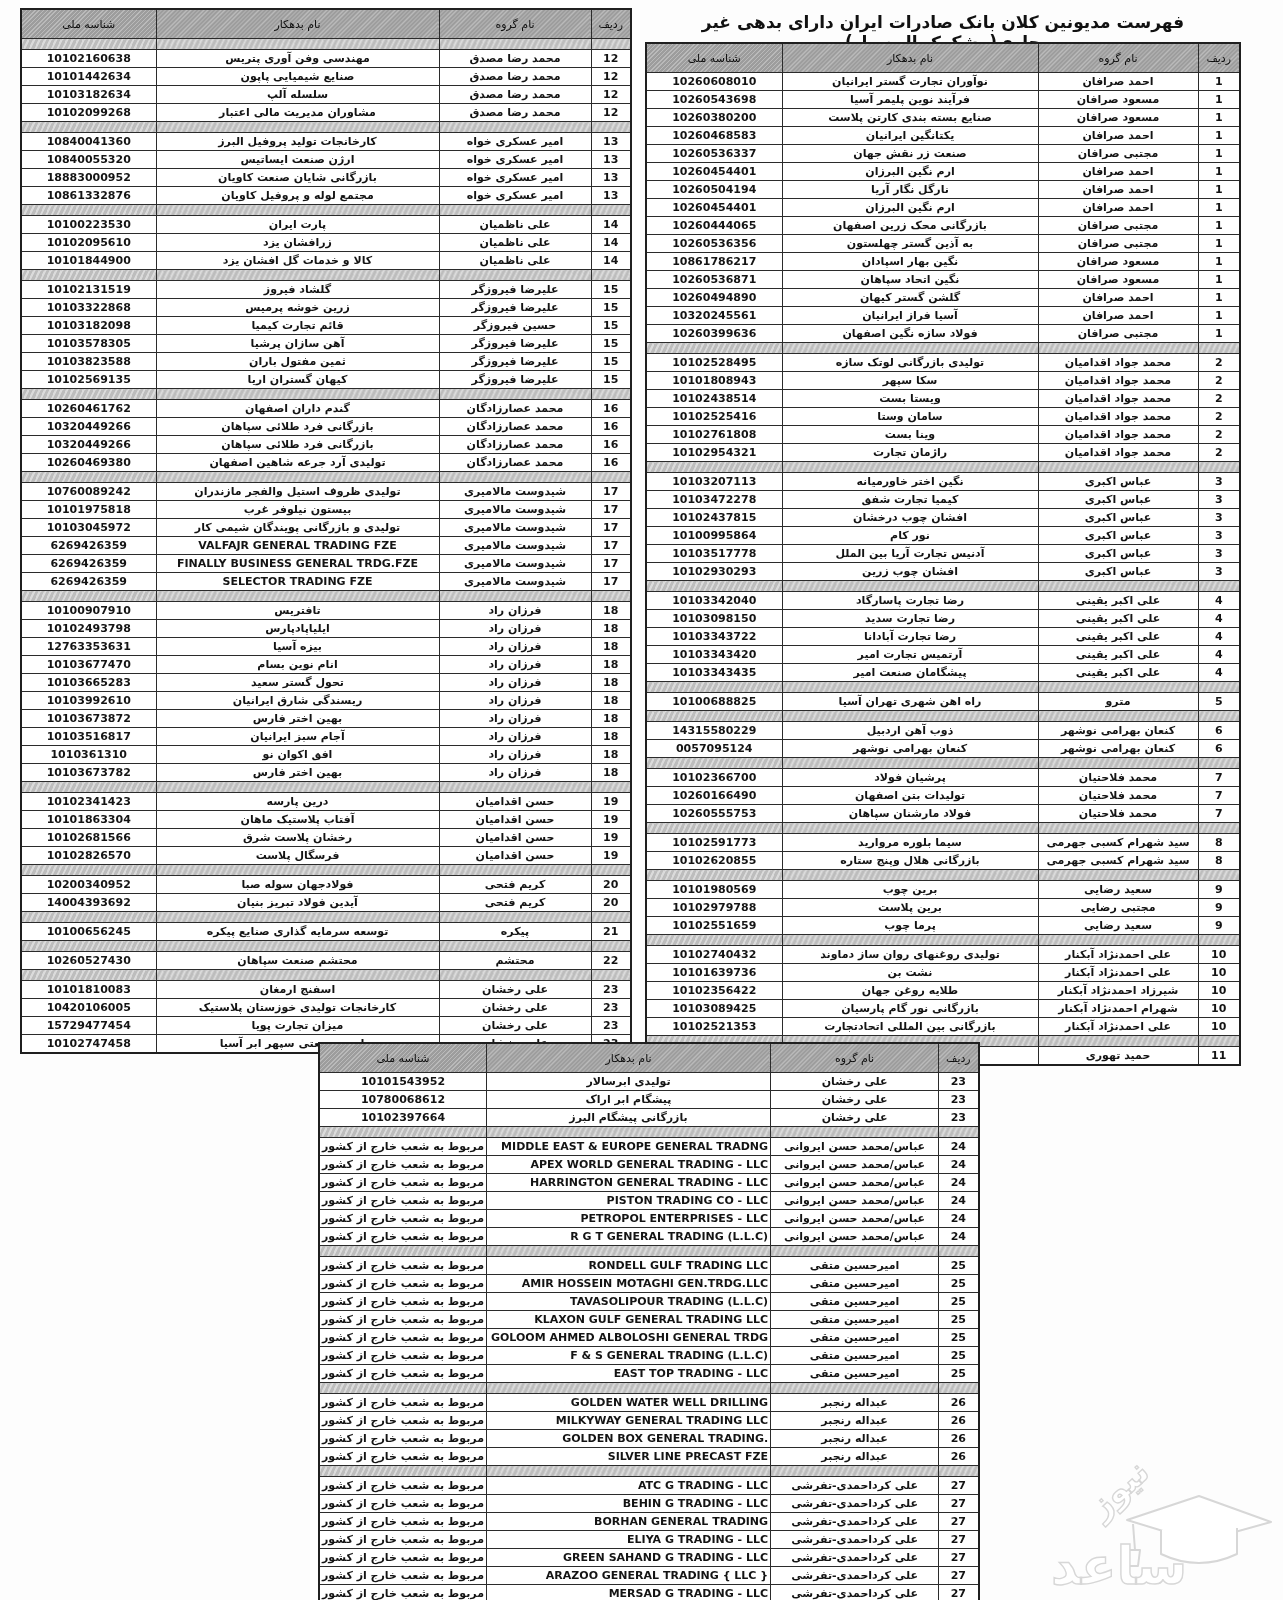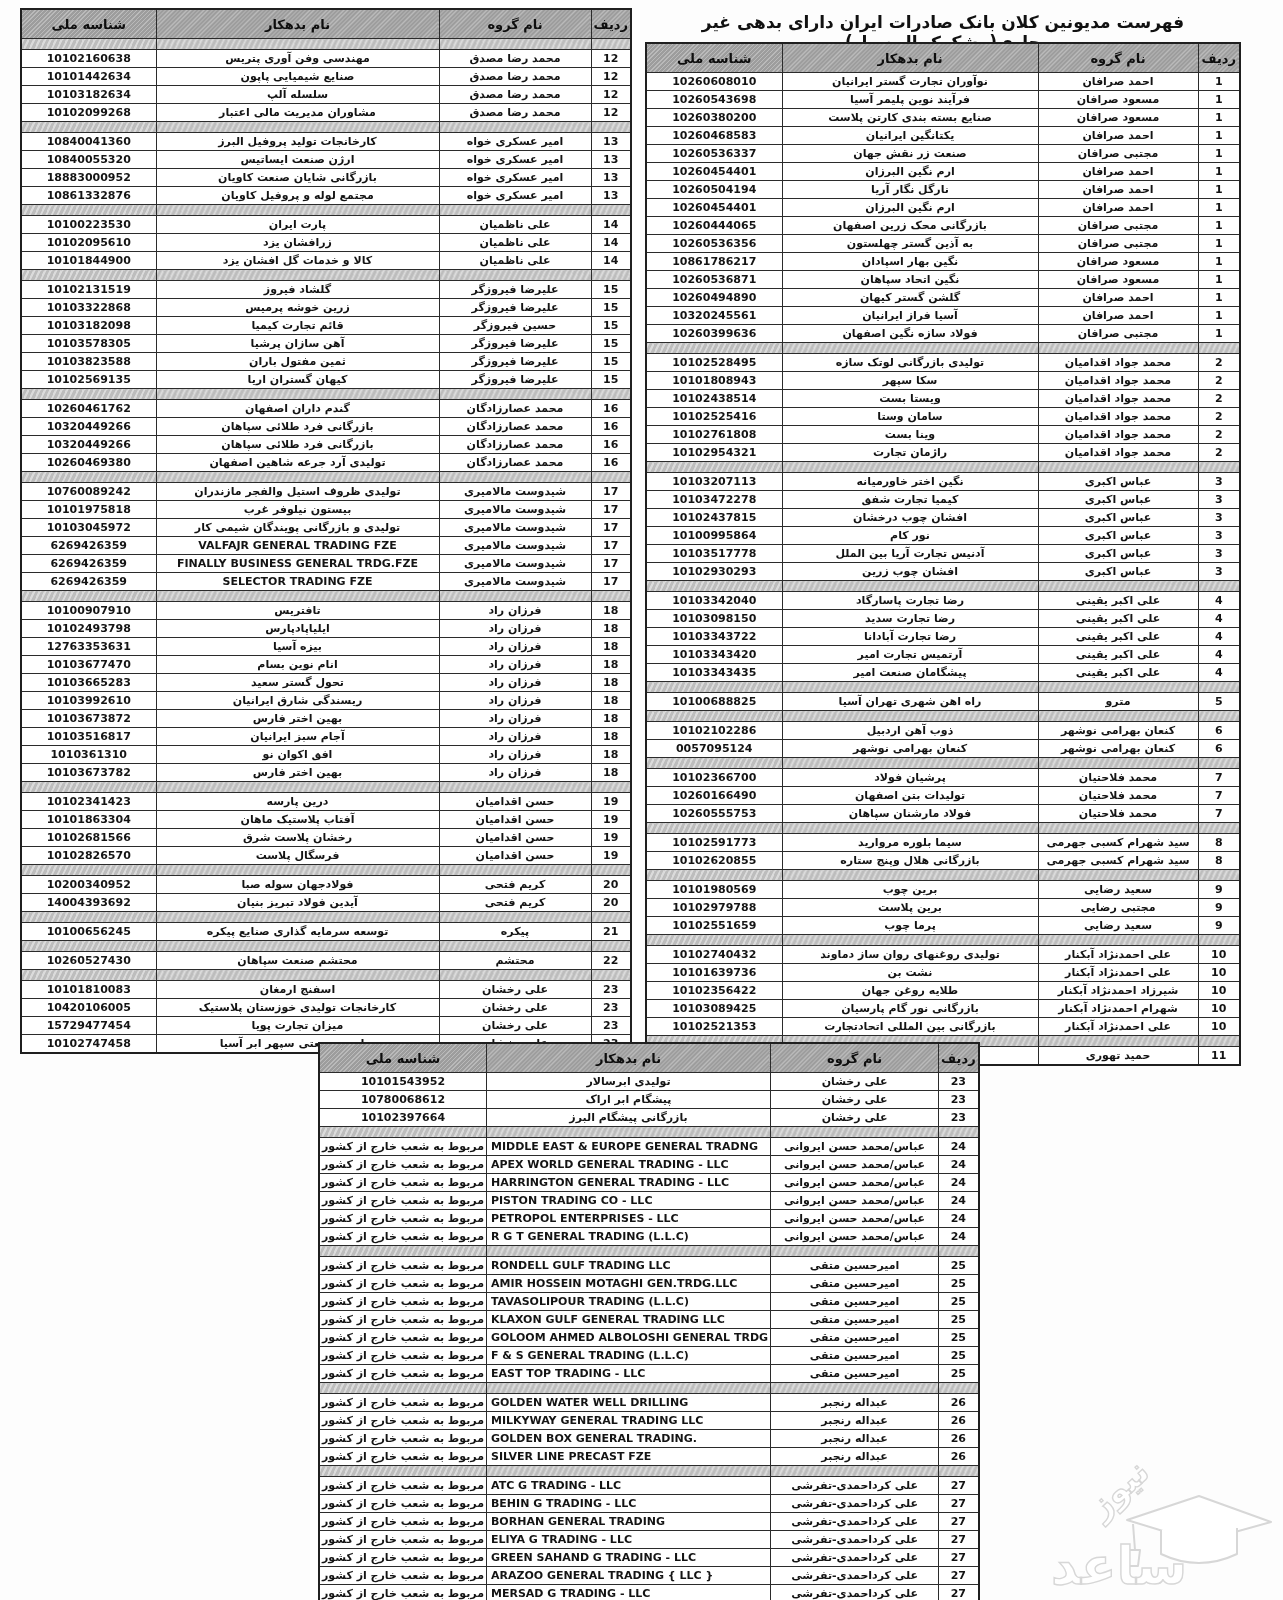--- a/index.html
+++ b/index.html
@@ -14,37 +14,37 @@
   }
   table.tbl{
     border-collapse:collapse;table-layout:fixed;direction:rtl;
     border:2px solid #1f1f1f;background:#fff;
   }
   table.tbl th,table.tbl td{
     border:1px solid #2b2b2b;overflow:hidden;white-space:nowrap;
     padding:0 2px;
   }
   table.tbl thead th{
-    height:28px;font-size:13px;font-weight:bold;color:#0e0e0e;
+    height:28px;font-size:11px;font-weight:normal;color:#0e0e0e;
     background-color:#a7a7a7;
     background-image:repeating-linear-gradient(135deg,rgba(255,255,255,.22) 0 1px,rgba(0,0,0,.06) 1px 3px);
   }
   table.tbl td{
     height:17px;font-size:11px;font-weight:bold;color:#141414;text-align:center;
   }
   table.tbl tr.sep td{
     height:10px;padding:0;
     background-color:#c7c7c7;
     background-image:repeating-linear-gradient(115deg,rgba(255,255,255,.35) 0 2px,rgba(0,0,0,.05) 2px 5px);
   }
   .wrap{position:absolute;}
   #left-wrap{left:20px;top:8px;}
   #right-wrap{left:645px;top:42px;}
   #bottom-wrap{left:318px;top:1042px;}
-  #bottom-table td.latin{text-align:left;padding-left:4px;margin-top:44px;}
+  #bottom-table td.latin{text-align:right;padding-left:4px;margin-top:44px;}
   td.latin{font-size:11px;}
   .watermark{
     position:absolute;right:4px;bottom:2px;width:230px;height:190px;
     pointer-events:none;
   }
 </style>
 </head>
 <body>
 
 <div class="page-title">فهرست  مدیونین کلان بانک صادرات ایران دارای  بدهی غیر جاری(مشکوک الوصول)</div>
@@ -678,21 +678,21 @@
         <tr class="sep">
           <td></td>
           <td></td>
           <td></td>
           <td></td>
         </tr>
         <tr>
           <td>6</td>
           <td>کنعان بهرامی نوشهر</td>
           <td>ذوب آهن اردبیل</td>
-          <td>10102102286</td>
+          <td>14315580229</td>
         </tr>
         <tr>
           <td>6</td>
           <td>کنعان بهرامی نوشهر</td>
           <td>کنعان بهرامی نوشهر</td>
           <td>0057095124</td>
         </tr>
         <tr class="sep">
           <td></td>
           <td></td>

